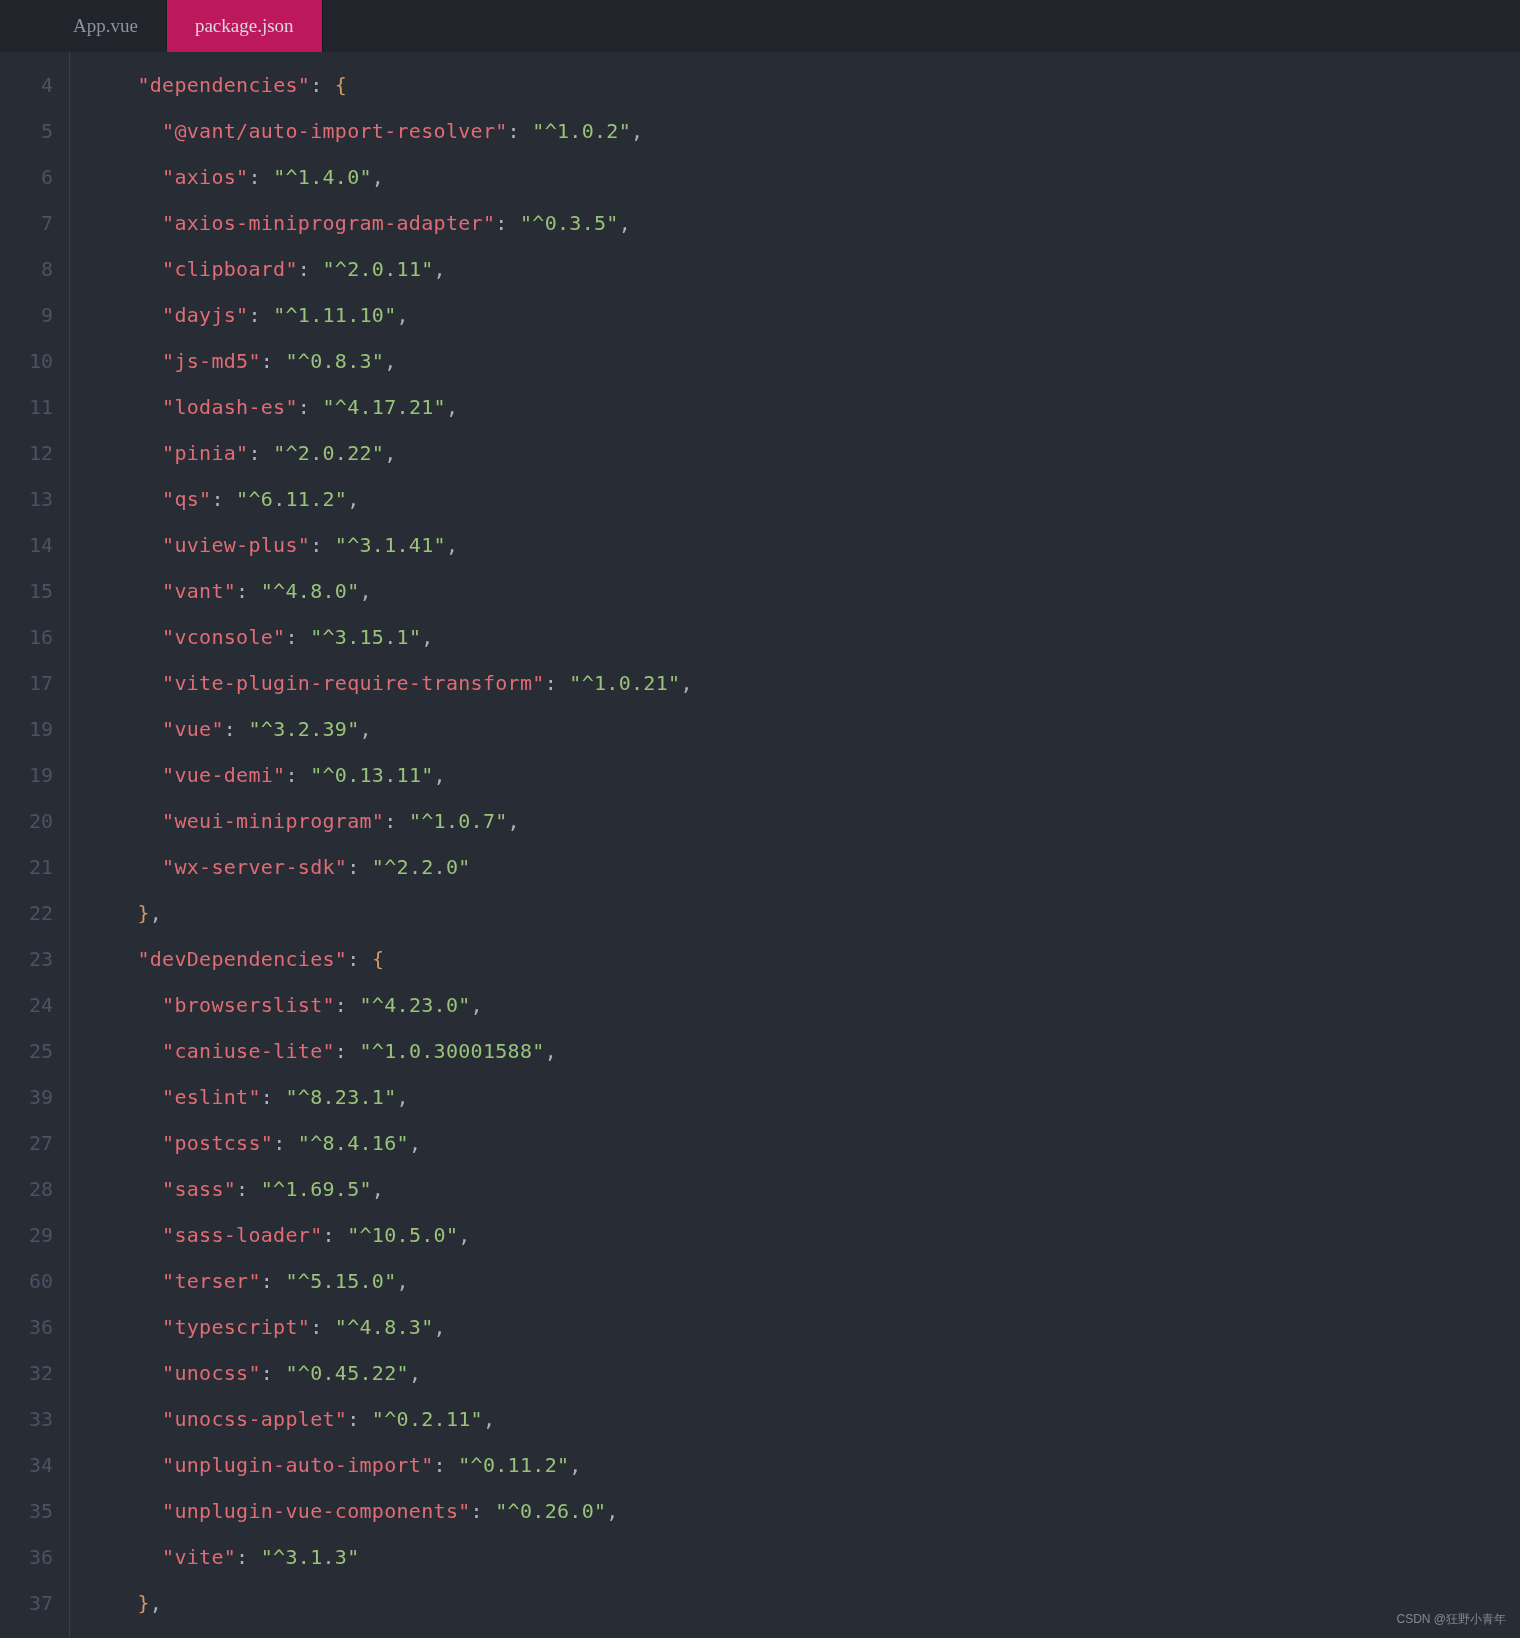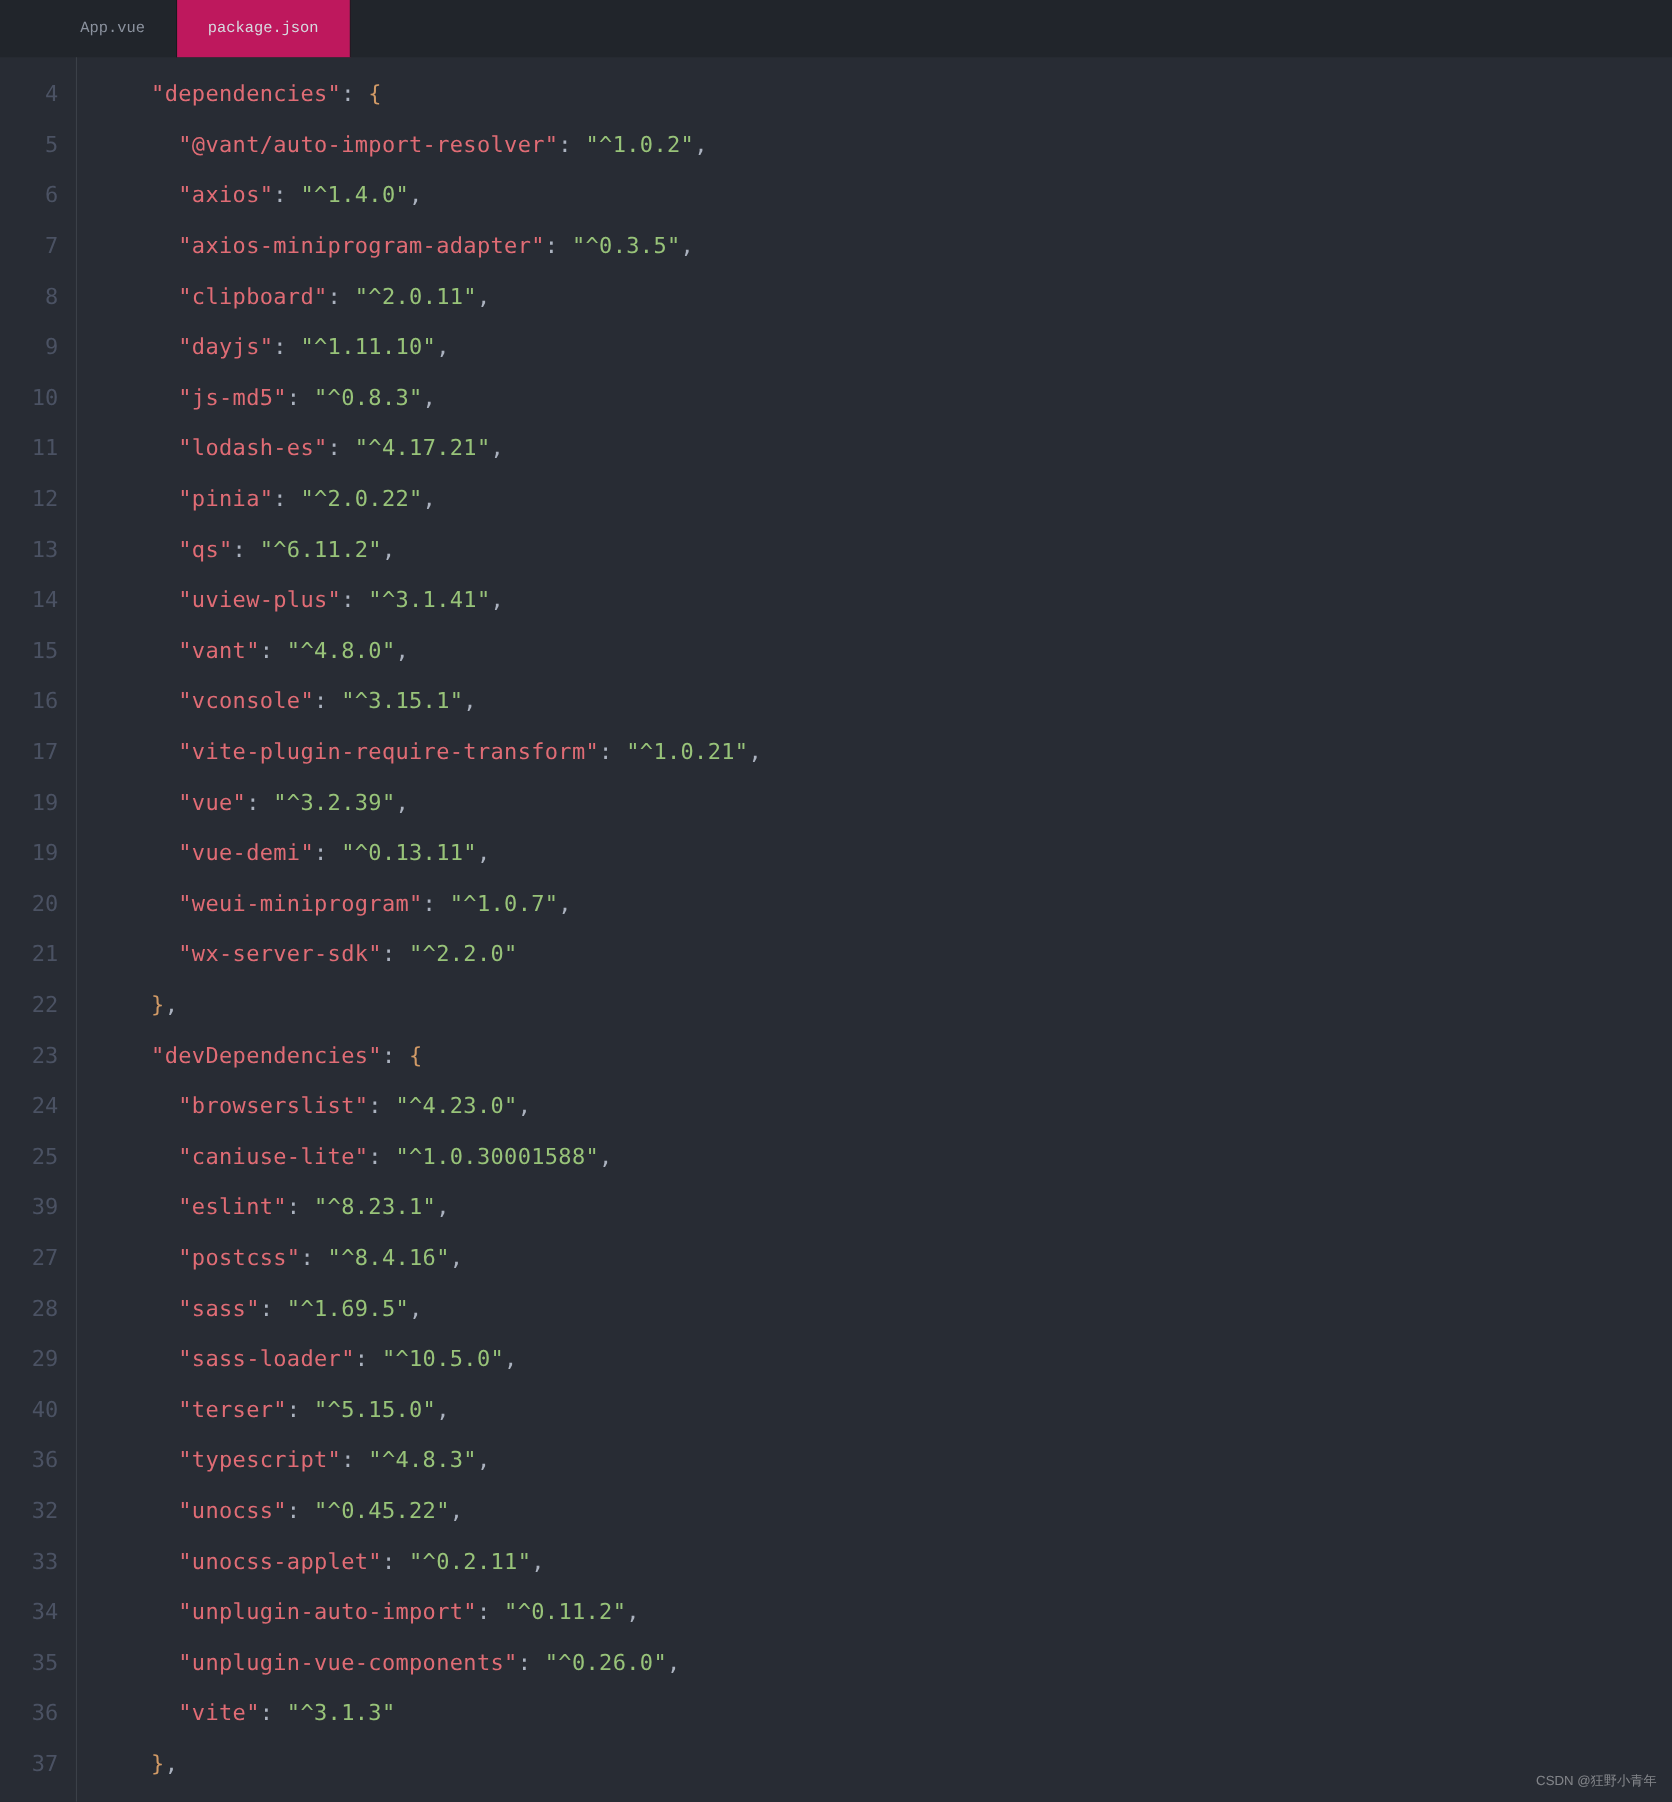--- a/index.html
+++ b/index.html
@@ -17,22 +17,22 @@
     background: #21252b;
     height: 52px;
     align-items: stretch;
     padding-left: 45px;
   }
   .tab {
     padding: 0 28px;
     display: flex;
     align-items: center;
     color: #8b929e;
-    font-family: Liberation Mono, monospace;
-    font-size: 14px;
+    font-family: Liberation Serif, serif;
+    font-size: 19px;
     cursor: pointer;
     border-right: 1px solid #181a1f;
   }
   .tab.active {
     background: #be185d;
     color: #d7dae0;
   }
   .editor {
     display: flex;
     height: calc(100% - 52px);
@@ -100,21 +100,21 @@
       <div class="line">20</div>
       <div class="line">21</div>
       <div class="line">22</div>
       <div class="line">23</div>
       <div class="line">24</div>
       <div class="line">25</div>
       <div class="line">39</div>
       <div class="line">27</div>
       <div class="line">28</div>
       <div class="line">29</div>
-      <div class="line">40</div>
+      <div class="line">60</div>
       <div class="line">36</div>
       <div class="line">32</div>
       <div class="line">33</div>
       <div class="line">34</div>
       <div class="line">35</div>
       <div class="line">36</div>
       <div class="line">37</div>
     </div>
   <div class="code" id="code"><div class="line">    <span class="key">"dependencies"</span><span class="punct">: </span><span class="brace">{</span></div><div class="line">      <span class="key">"@vant/auto-import-resolver"</span><span class="punct">: </span><span class="string">"^1.0.2"</span><span class="punct">,</span></div><div class="line">      <span class="key">"axios"</span><span class="punct">: </span><span class="string">"^1.4.0"</span><span class="punct">,</span></div><div class="line">      <span class="key">"axios-miniprogram-adapter"</span><span class="punct">: </span><span class="string">"^0.3.5"</span><span class="punct">,</span></div><div class="line">      <span class="key">"clipboard"</span><span class="punct">: </span><span class="string">"^2.0.11"</span><span class="punct">,</span></div><div class="line">      <span class="key">"dayjs"</span><span class="punct">: </span><span class="string">"^1.11.10"</span><span class="punct">,</span></div><div class="line">      <span class="key">"js-md5"</span><span class="punct">: </span><span class="string">"^0.8.3"</span><span class="punct">,</span></div><div class="line">      <span class="key">"lodash-es"</span><span class="punct">: </span><span class="string">"^4.17.21"</span><span class="punct">,</span></div><div class="line">      <span class="key">"pinia"</span><span class="punct">: </span><span class="string">"^2.0.22"</span><span class="punct">,</span></div><div class="line">      <span class="key">"qs"</span><span class="punct">: </span><span class="string">"^6.11.2"</span><span class="punct">,</span></div><div class="line">      <span class="key">"uview-plus"</span><span class="punct">: </span><span class="string">"^3.1.41"</span><span class="punct">,</span></div><div class="line">      <span class="key">"vant"</span><span class="punct">: </span><span class="string">"^4.8.0"</span><span class="punct">,</span></div><div class="line">      <span class="key">"vconsole"</span><span class="punct">: </span><span class="string">"^3.15.1"</span><span class="punct">,</span></div><div class="line">      <span class="key">"vite-plugin-require-transform"</span><span class="punct">: </span><span class="string">"^1.0.21"</span><span class="punct">,</span></div><div class="line">      <span class="key">"vue"</span><span class="punct">: </span><span class="string">"^3.2.39"</span><span class="punct">,</span></div><div class="line">      <span class="key">"vue-demi"</span><span class="punct">: </span><span class="string">"^0.13.11"</span><span class="punct">,</span></div><div class="line">      <span class="key">"weui-miniprogram"</span><span class="punct">: </span><span class="string">"^1.0.7"</span><span class="punct">,</span></div><div class="line">      <span class="key">"wx-server-sdk"</span><span class="punct">: </span><span class="string">"^2.2.0"</span></div><div class="line">    <span class="brace">}</span><span class="punct">,</span></div><div class="line">    <span class="key">"devDependencies"</span><span class="punct">: </span><span class="brace">{</span></div><div class="line">      <span class="key">"browserslist"</span><span class="punct">: </span><span class="string">"^4.23.0"</span><span class="punct">,</span></div><div class="line">      <span class="key">"caniuse-lite"</span><span class="punct">: </span><span class="string">"^1.0.30001588"</span><span class="punct">,</span></div><div class="line">      <span class="key">"eslint"</span><span class="punct">: </span><span class="string">"^8.23.1"</span><span class="punct">,</span></div><div class="line">      <span class="key">"postcss"</span><span class="punct">: </span><span class="string">"^8.4.16"</span><span class="punct">,</span></div><div class="line">      <span class="key">"sass"</span><span class="punct">: </span><span class="string">"^1.69.5"</span><span class="punct">,</span></div><div class="line">      <span class="key">"sass-loader"</span><span class="punct">: </span><span class="string">"^10.5.0"</span><span class="punct">,</span></div><div class="line">      <span class="key">"terser"</span><span class="punct">: </span><span class="string">"^5.15.0"</span><span class="punct">,</span></div><div class="line">      <span class="key">"typescript"</span><span class="punct">: </span><span class="string">"^4.8.3"</span><span class="punct">,</span></div><div class="line">      <span class="key">"unocss"</span><span class="punct">: </span><span class="string">"^0.45.22"</span><span class="punct">,</span></div><div class="line">      <span class="key">"unocss-applet"</span><span class="punct">: </span><span class="string">"^0.2.11"</span><span class="punct">,</span></div><div class="line">      <span class="key">"unplugin-auto-import"</span><span class="punct">: </span><span class="string">"^0.11.2"</span><span class="punct">,</span></div><div class="line">      <span class="key">"unplugin-vue-components"</span><span class="punct">: </span><span class="string">"^0.26.0"</span><span class="punct">,</span></div><div class="line">      <span class="key">"vite"</span><span class="punct">: </span><span class="string">"^3.1.3"</span></div><div class="line">    <span class="brace">}</span><span class="punct">,</span></div></div>
 </div>

